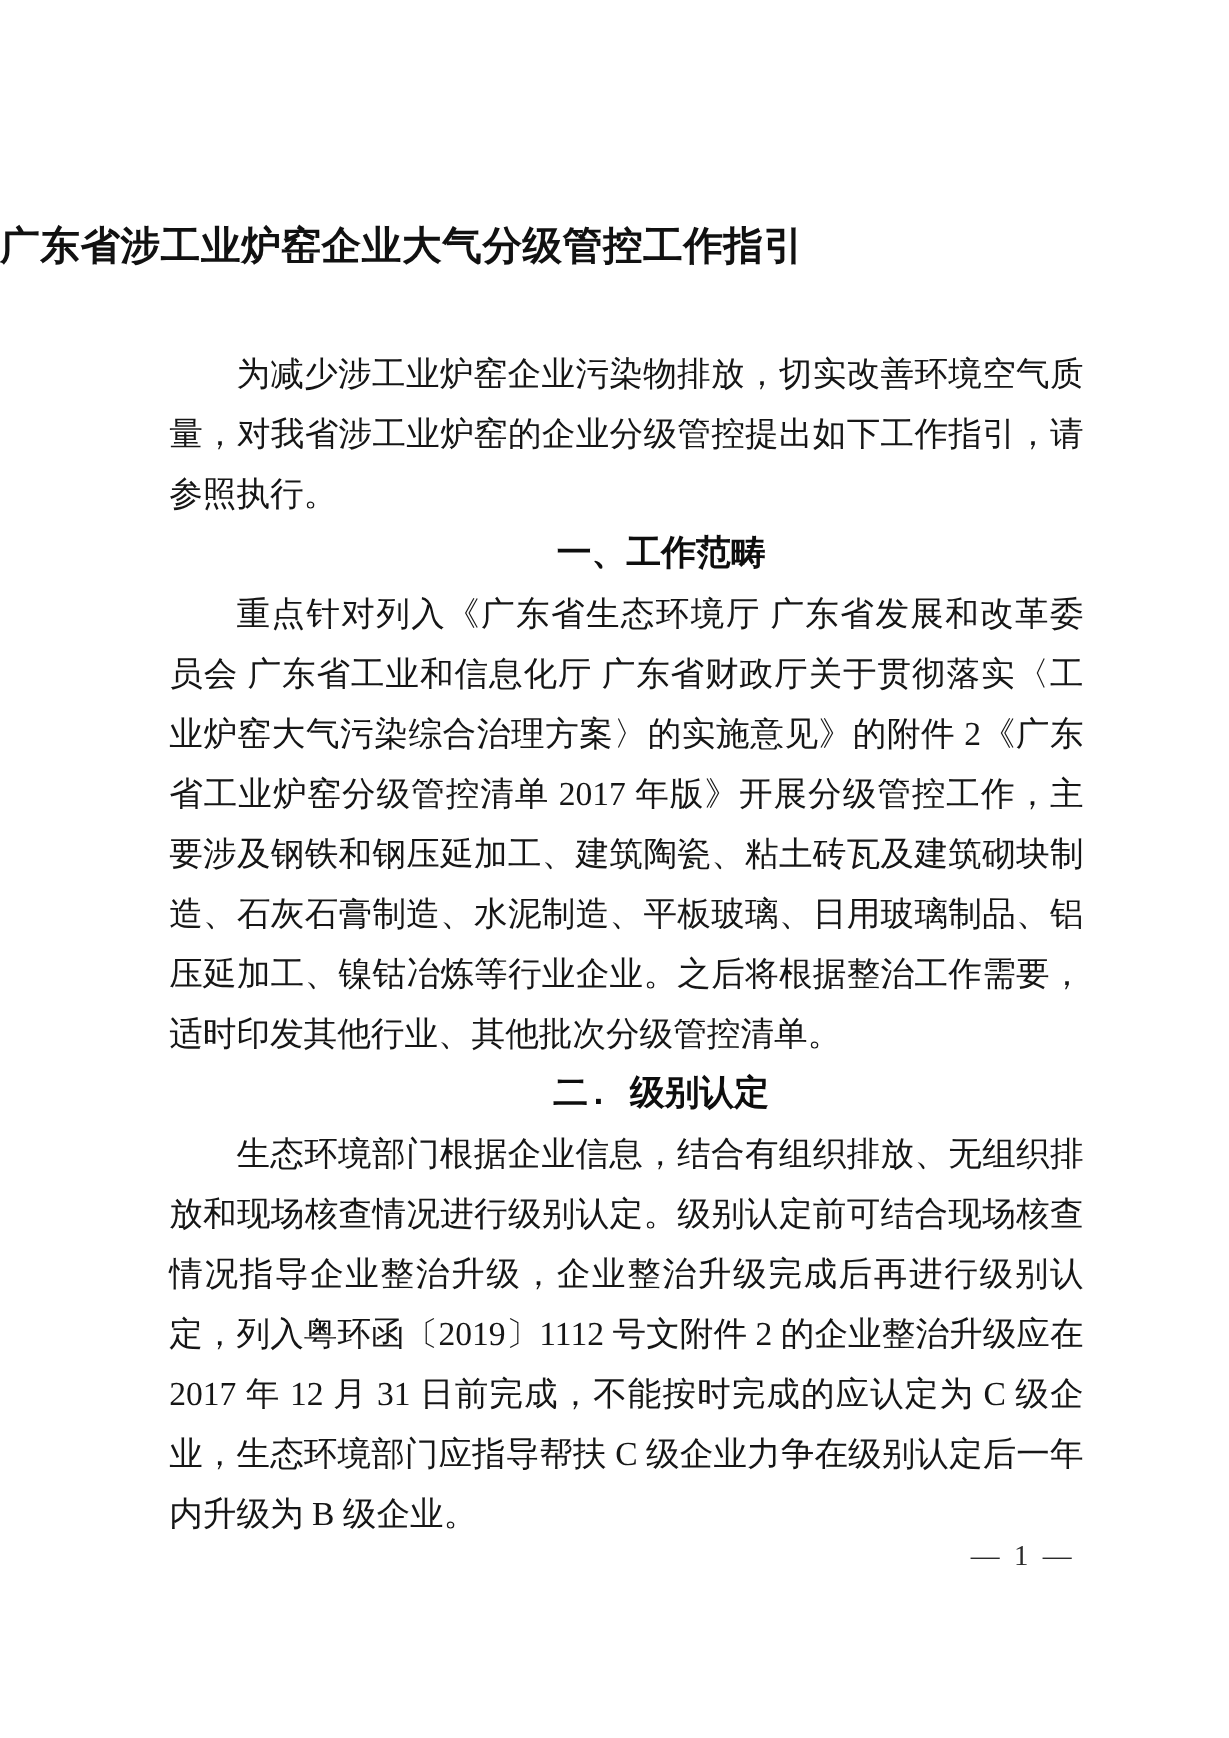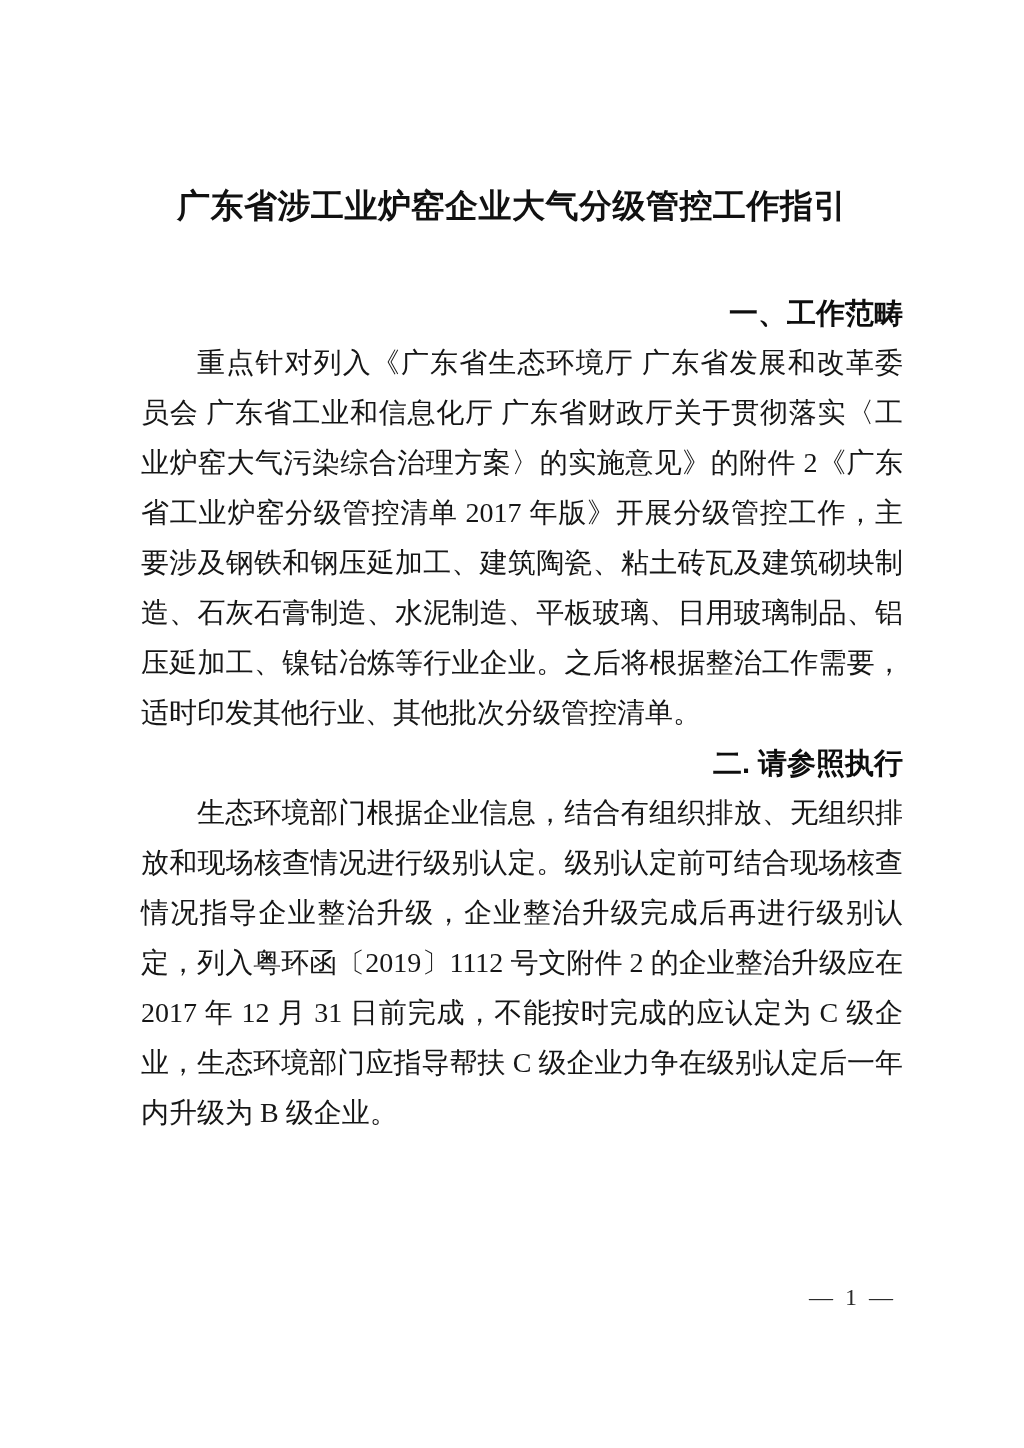--- a/index.html
+++ b/index.html
@@ -15,21 +15,21 @@
     color: #161616;
     overflow: hidden;
     font-family: "Liberation Serif", "DejaVu Serif", serif;
   }
   .doc-title {
     position: absolute;
     top: 180px;
     left: 0;
     width: 1024px;
     margin: 0;
-    text-align: center;
+    text-align: left;
     font-family: "Liberation Serif", "DejaVu Serif", serif;
     font-weight: bold;
     font-size: 33px;
     line-height: 52px;
     color: #111111;
     letter-spacing: 0.5px;
     white-space: nowrap;
   }
   .doc-body {
     position: absolute;
@@ -44,26 +44,26 @@
     overflow-wrap: break-word;
     color: #161616;
   }
   .para {
     margin: 0;
     text-indent: 2em;
   }
   .heading {
     margin: 0;
     text-indent: 2em;
-    font-family: Liberation Sans, sans-serif;
+    font-family: Liberation Mono, monospace;
     font-weight: bold;
     font-size: 29px;
     line-height: 50px;
     color: #0e0e0e;
-    text-align: right;
+    text-align: center;
   }
   .page-footer {
     position: absolute;
     top: 1280px;
     right: 128px;
     font-family: "Liberation Serif", "DejaVu Serif", serif;
     font-size: 24px;
     line-height: 34px;
     color: #2b2b2b;
     letter-spacing: 3px;
@@ -72,26 +72,27 @@
 </style>
 </head>
 <body>
 
 <div class="page">
 
   <h1 class="doc-title">广东省涉工业炉窑企业大气分级管控工作指引</h1>
 
   <div class="doc-body">
 
+    <p class="para">为减少涉工业炉窑企业污染物排放，切实改善环境空气质量，对我省涉工业炉窑的企业分级管控提出如下工作指引，请参照执行。</p>
 
     <h2 class="heading">一、工作范畴</h2>
 
     <p class="para">重点针对列入《广东省生态环境厅 广东省发展和改革委员会 广东省工业和信息化厅 广东省财政厅关于贯彻落实〈工业炉窑大气污染综合治理方案〉的实施意见》的附件 2《广东省工业炉窑分级管控清单 2017 年版》开展分级管控工作，主要涉及钢铁和钢压延加工、建筑陶瓷、粘土砖瓦及建筑砌块制造、石灰石膏制造、水泥制造、平板玻璃、日用玻璃制品、铝压延加工、镍钴冶炼等行业企业。之后将根据整治工作需要，适时印发其他行业、其他批次分级管控清单。</p>
 
-    <h2 class="heading">二. 请参照执行</h2>
+    <h2 class="heading">二. 级别认定</h2>
 
     <p class="para">生态环境部门根据企业信息，结合有组织排放、无组织排放和现场核查情况进行级别认定。级别认定前可结合现场核查情况指导企业整治升级，企业整治升级完成后再进行级别认定，列入粤环函〔2019〕1112 号文附件 2 的企业整治升级应在 2017 年 12 月 31 日前完成，不能按时完成的应认定为 C 级企业，生态环境部门应指导帮扶 C 级企业力争在级别认定后一年内升级为 B 级企业。</p>
 
   </div>
 
   <div class="page-footer">— 1 —</div>
 
 </div>
 
 </body></html>

